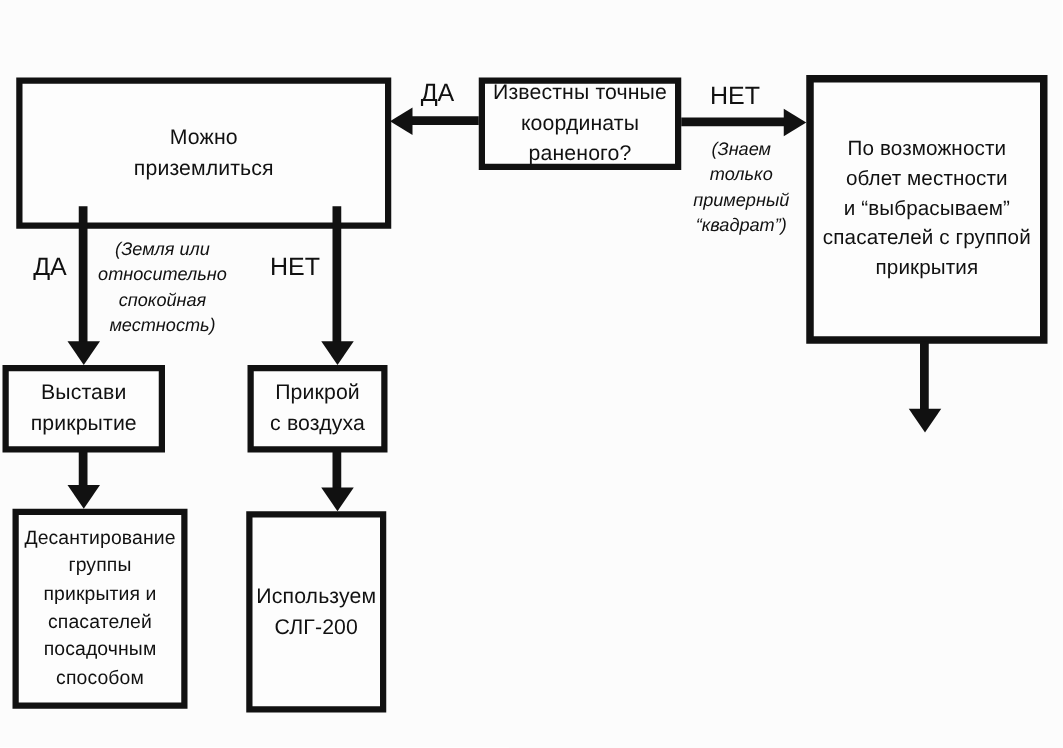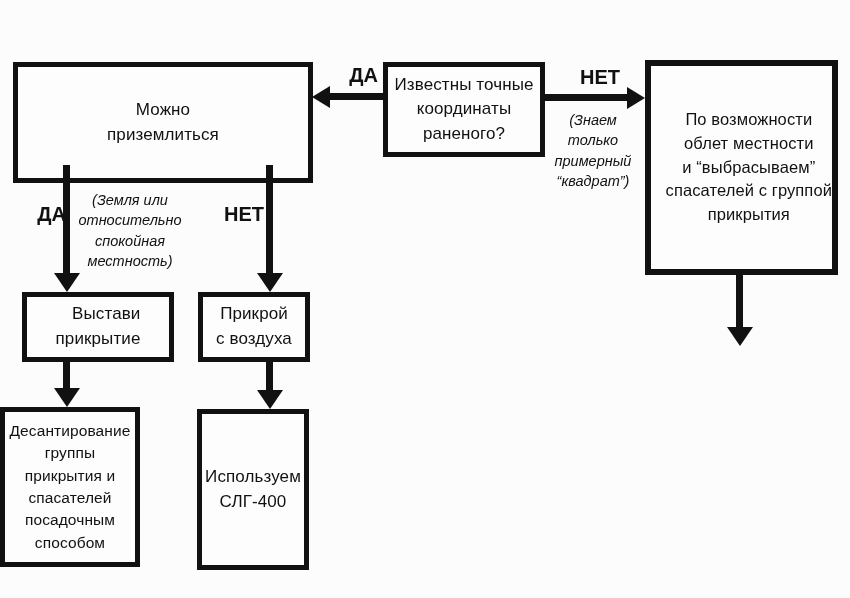--- a/index.html
+++ b/index.html
@@ -17,93 +17,93 @@
   }
   .node {
     position: absolute;
     border: 5px solid var(--ink, #111);
     background: var(--paper, #fdfdfd);
     display: flex;
     align-items: center;
     justify-content: center;
     text-align: center;
   }
-  .node.thick { border-width: 6px; justify-content: flex-end; }
+  .node.thick { border-width: 6px; }
   .txt {
     white-space: pre-line;
     line-height: 1.45;
     letter-spacing: 0.1px;
   }
   .hline { position: absolute; height: 7px; background: var(--ink, #111); }
   .vline { position: absolute; width: 7px; background: var(--ink, #111); }
   .head { position: absolute; width: 0; height: 0; }
   .head-left  { border-top: 11px solid transparent; border-bottom: 11px solid transparent; border-right: 18px solid var(--ink, #111); }
   .head-right { border-top: 11px solid transparent; border-bottom: 11px solid transparent; border-left: 18px solid var(--ink, #111); }
   .head-down  { border-left: 13px solid transparent; border-right: 13px solid transparent; border-top: 19px solid var(--ink, #111); }
   .edge-label {
     position: absolute;
-    font-weight: bold;
+    font-weight: normal;
     font-size: 20px;
-    text-align: right;
+    text-align: center;
   }
   .note {
     position: absolute;
     font-style: italic;
     font-size: 14.5px;
     line-height: 1.4;
     text-align: center;
     white-space: pre-line;
   }
 </style>
 </head>
 <body>
 
 <div class="canvas">
 
   <div class="node" style="left:13px; top:62px; width:300px; height:121px; font-size:17px;text-align:center;">
     <div class="txt">Можно
 приземлиться</div>
   </div>
 
-  <div class="node" style="left:383px; top:62px; width:162px; height:95px; font-size:17px;">
+  <div class="node" style="left:383px; top:62px; width:162px; height:74px; font-size:17px;">
     <div class="txt">Известны точные
 координаты
 раненого?</div>
   </div>
 
   <div class="node thick" style="left:645px; top:60px; width:193px; height:215px; font-size:16.5px;">
     <div class="txt">По возможности
 облет местности
 и “выбрасываем”
 спасателей с группой
 прикрытия</div>
   </div>
 
-  <div class="node" style="left:22px; top:292px; width:152px; height:70px; font-size:17px;text-align:right;">
+  <div class="node" style="left:2px; top:292px; width:130px; height:70px; font-size:17px;">
     <div class="txt">Выстави
 прикрытие</div>
   </div>
 
   <div class="node" style="left:198px; top:292px; width:112px; height:70px; font-size:17px;">
     <div class="txt">Прикрой
 с воздуха</div>
   </div>
 
-  <div class="node" style="left:0; top:407px; width:140px; height:160px; font-size:15.5px;">
+  <div class="node" style="left:10px; top:407px; width:140px; height:160px; font-size:15.5px;">
     <div class="txt">Десантирование
 группы
 прикрытия и
 спасателей
 посадочным
 способом</div>
   </div>
 
   <div class="node" style="left:197px; top:409px; width:112px; height:161px; font-size:17px;">
     <div class="txt">Используем
-СЛГ-400</div>
+СЛГ-200</div>
   </div>
 
 
   <div class="hline" style="left:329px; top:93px; width:54px;"></div>
   <div class="head head-left" style="left:312px; top:86px;"></div>
 
   <div class="hline" style="left:545px; top:94px; width:84px;"></div>
   <div class="head head-right" style="left:627px; top:87px;"></div>
 
   <div class="vline" style="left:63px; top:165px; height:110px;"></div>

